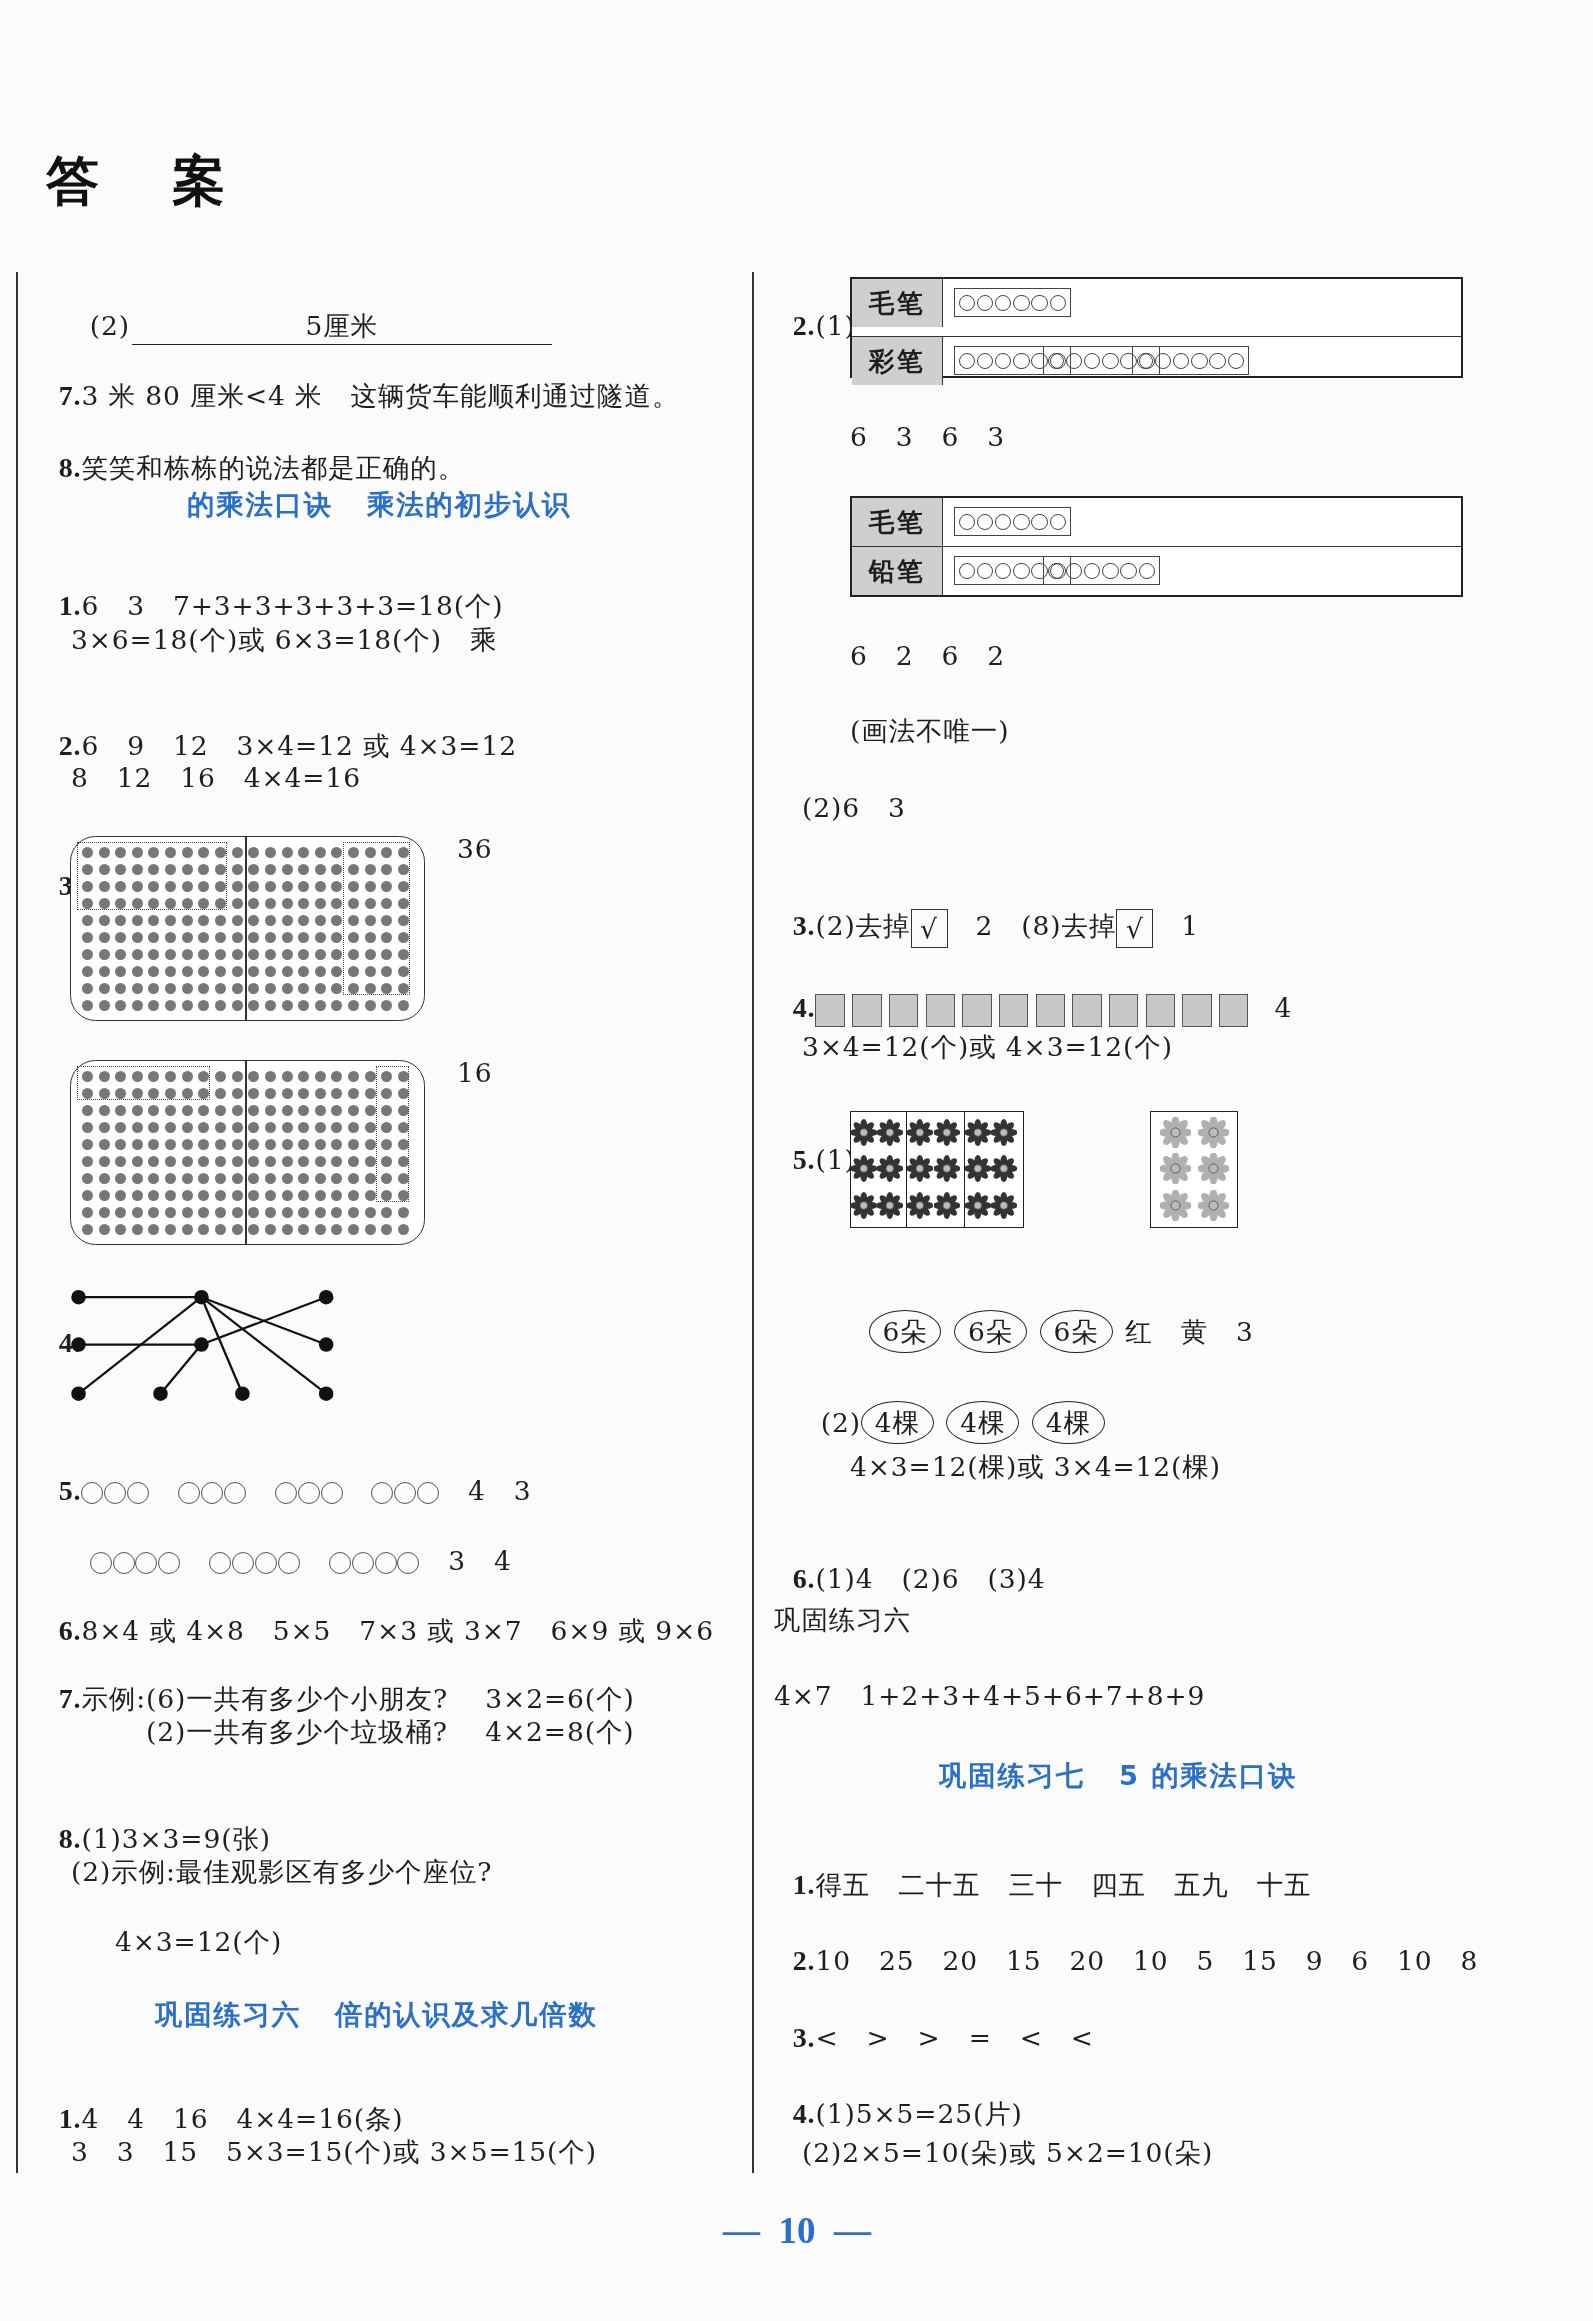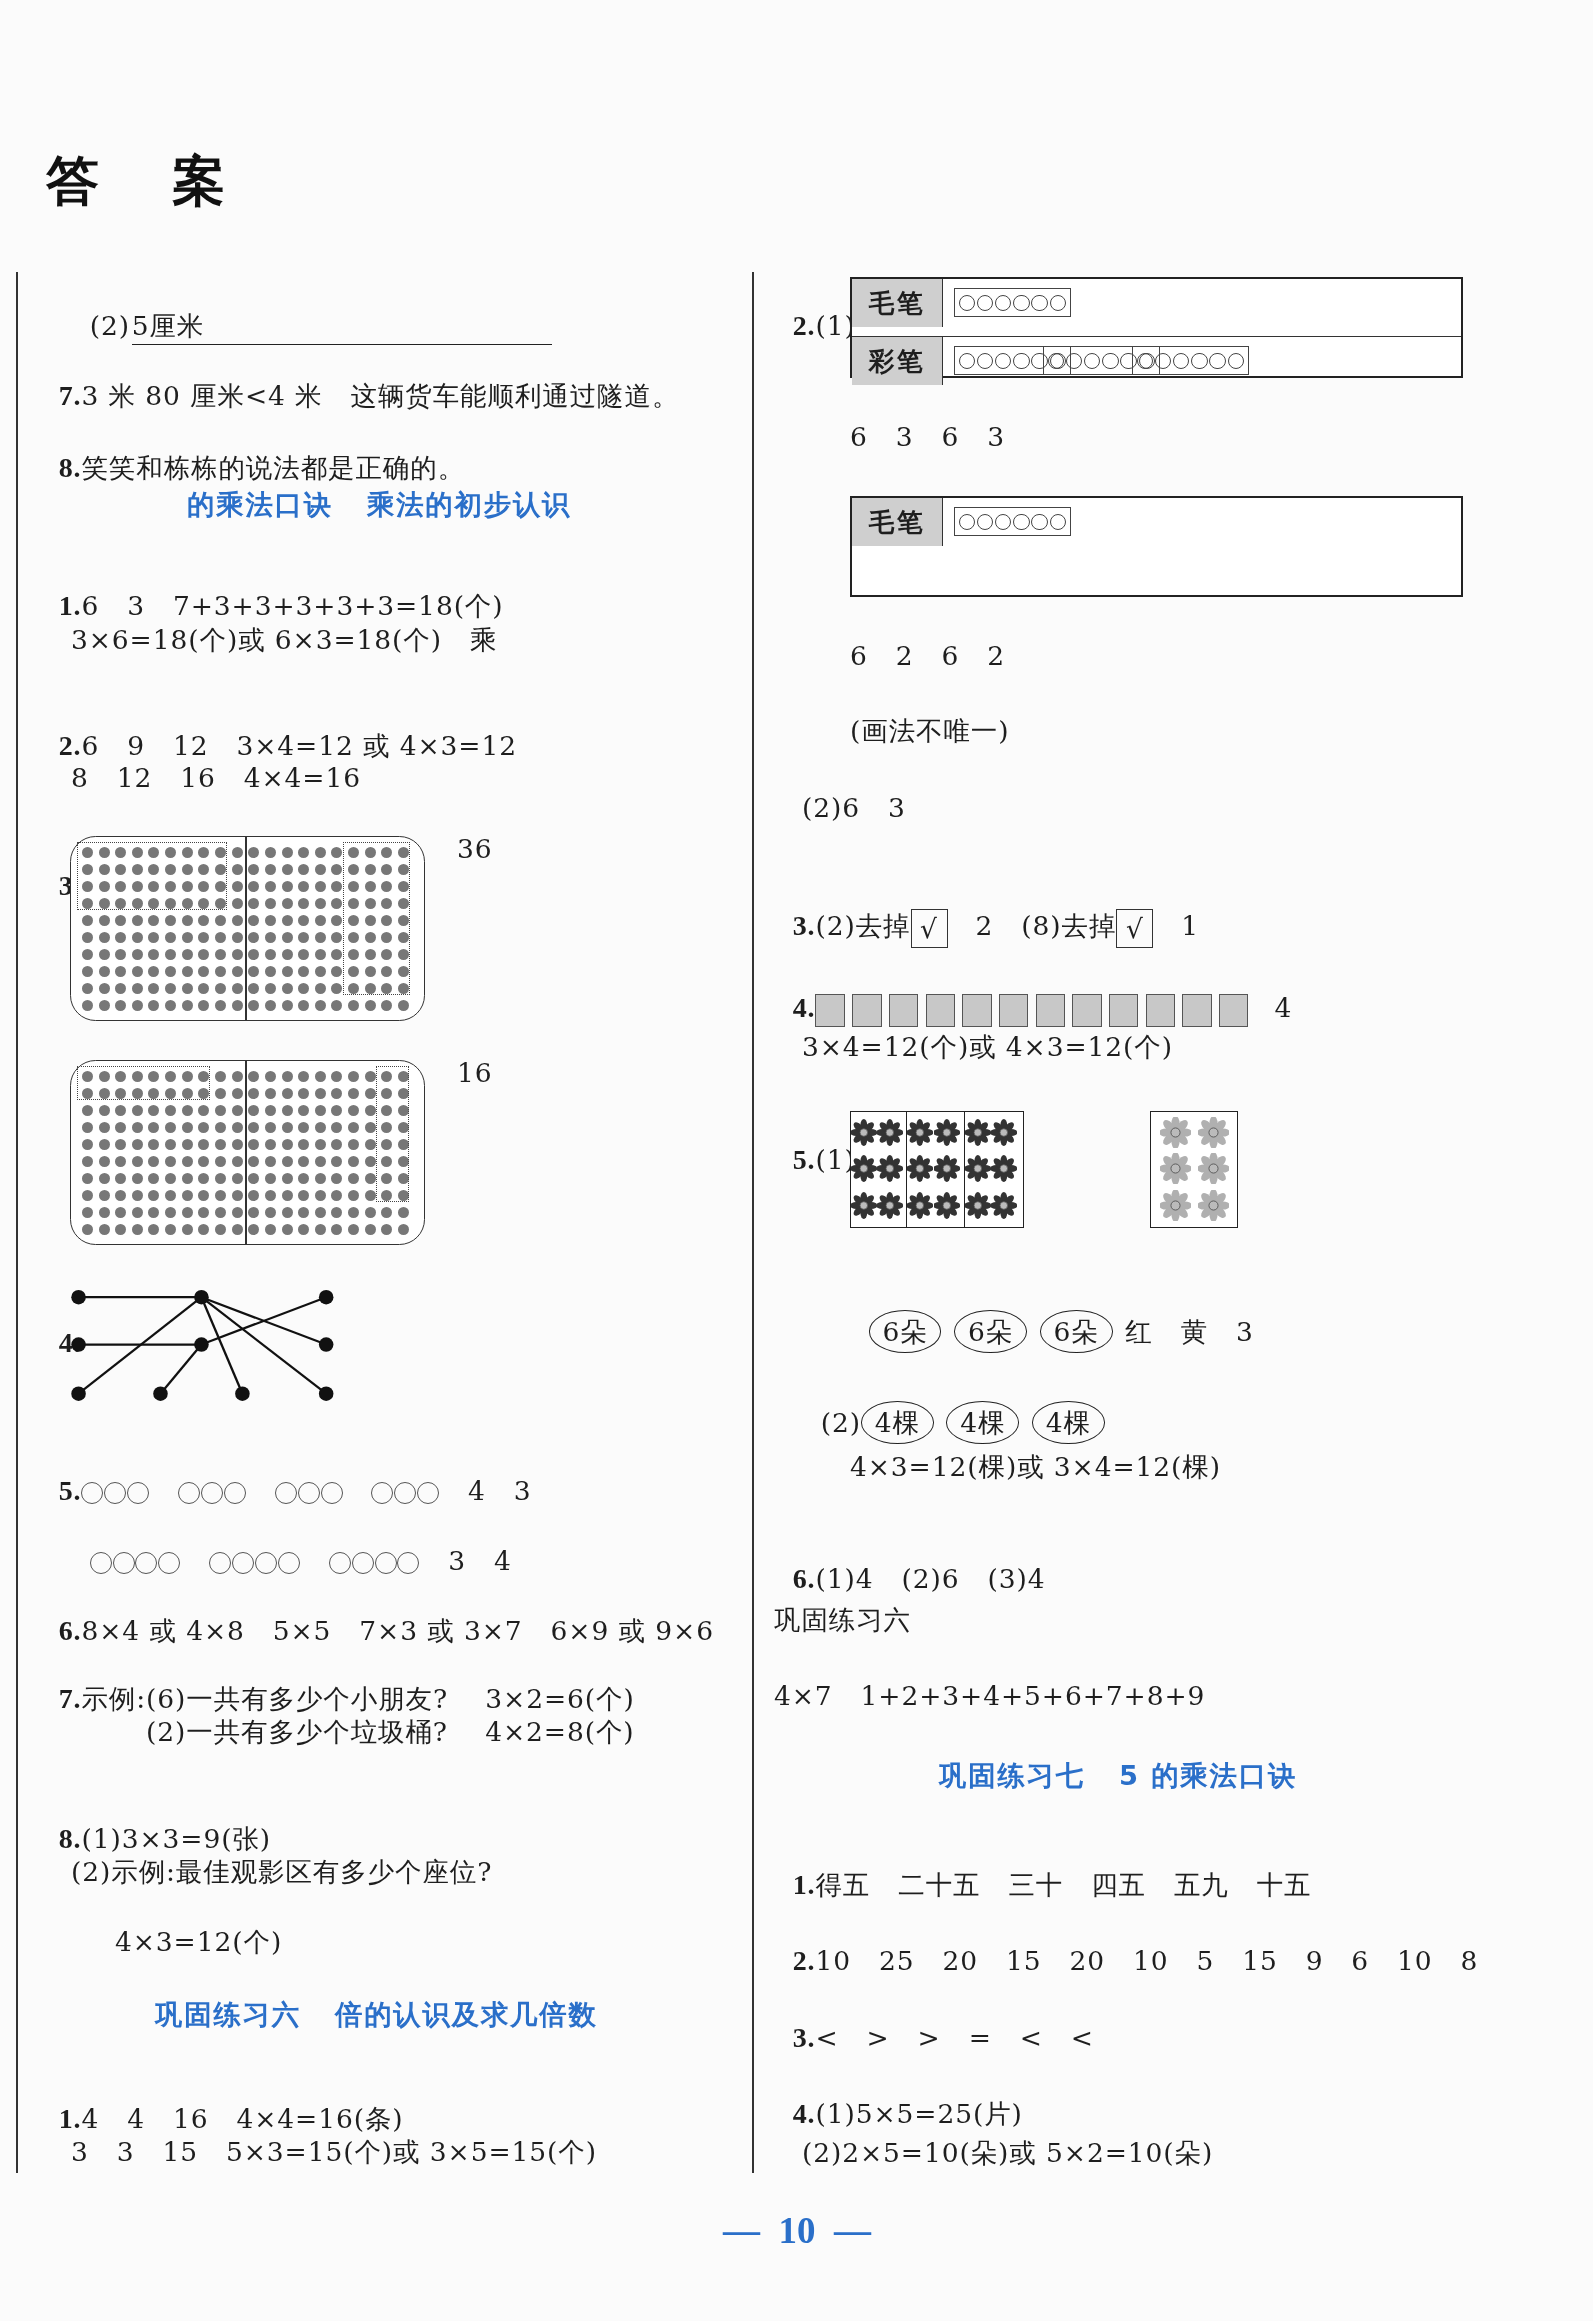--- a/index.html
+++ b/index.html
@@ -6,21 +6,21 @@
   body{width:1594px;height:2322px;background:#fbfbfb;position:relative;overflow:hidden;
        font-family:"DejaVu Serif","Liberation Serif",serif;color:#1e1e1e;}
   .abs{position:absolute;}
   .line{position:absolute;font-size:26.5px;line-height:37px;white-space:pre;letter-spacing:0.9px;}
   .num{font-family:"Liberation Serif","DejaVu Serif",serif;font-weight:bold;font-size:28px;}
   .title{position:absolute;left:46px;top:146px;font-size:53px;font-weight:bold;letter-spacing:27.4px;
          font-family:"DejaVu Serif",serif;color:#111;}
   .sec{position:absolute;font-family:"DejaVu Sans","Liberation Sans",sans-serif;font-weight:bold;
        font-size:27.4px;color:#2a6fc9;white-space:pre;letter-spacing:1.8px;}
   .vrule{position:absolute;width:1.8px;background:#333;}
-  .underline{display:inline-block;border-bottom:1.8px solid #222;width:420px;margin-left:1.8px;}
+  .underline{display:inline-block;border-bottom:1.8px solid #222;width:420px;text-align:center;margin-left:1.8px;}
   .pagenum{position:absolute;left:0;width:1594px;top:2209px;text-align:center;color:#2a6fc9;font-size:37px;font-weight:bold;
            font-family:"Liberation Serif",serif;white-space:pre;}
   
   .dotbox{position:absolute;border:1.8px solid #333;border-radius:25.6px;background:#fff;}
   .dotbox .mid{position:absolute;top:0;bottom:0;width:1.8px;background:#333;}
   .dot{position:absolute;width:11px;height:11px;border-radius:50%;background:#777;}
   .dash{position:absolute;border:1.8px dotted #444;}
   
   .btable{position:absolute;border:2.7px solid #222;background:#fff;}
   .brow{position:absolute;left:0;right:0;height:48px;}
@@ -587,20 +587,39 @@
       <div class="blabel">毛笔</div>
       <div class="cgroup" style="left:102px;">
         <div class="c"></div>
         <div class="c"></div>
         <div class="c"></div>
         <div class="c"></div>
         <div class="c"></div>
         <div class="c"></div>
       </div>
     </div>
+    <div class="brow" style="top:48px;">
+      <div class="blabel">铅笔</div>
+      <div class="cgroup" style="left:102px;">
+        <div class="c"></div>
+        <div class="c"></div>
+        <div class="c"></div>
+        <div class="c"></div>
+        <div class="c"></div>
+        <div class="c"></div>
+      </div>
+      <div class="cgroup" style="left:191px;">
+        <div class="c"></div>
+        <div class="c"></div>
+        <div class="c"></div>
+        <div class="c"></div>
+        <div class="c"></div>
+        <div class="c"></div>
+      </div>
+    </div>
   </div>
 <div class="line" style="left:850px;top:637px;">6   2   6   2</div>
 <div class="line" style="left:850px;top:712px;">(画法不唯一)</div>
 <div class="line" style="left:802px;top:789px;">(2)6   3</div>
 
 <div class="line" style="left:774px;top:870px;">
   <span class="num">3.</span><span>(2)去掉</span><span class="chk">√</span>   <span>2</span>   <span>(8)去掉</span><span class="chk">√</span>   <span>1</span>
 </div>
 
 <div class="line" style="left:774px;top:952px;">

